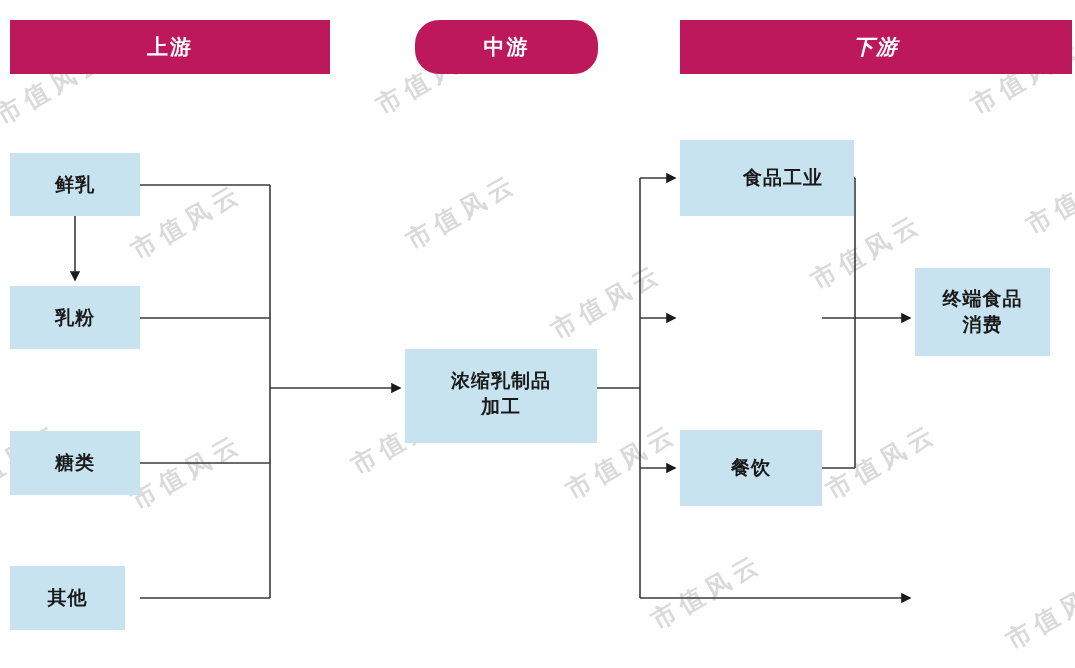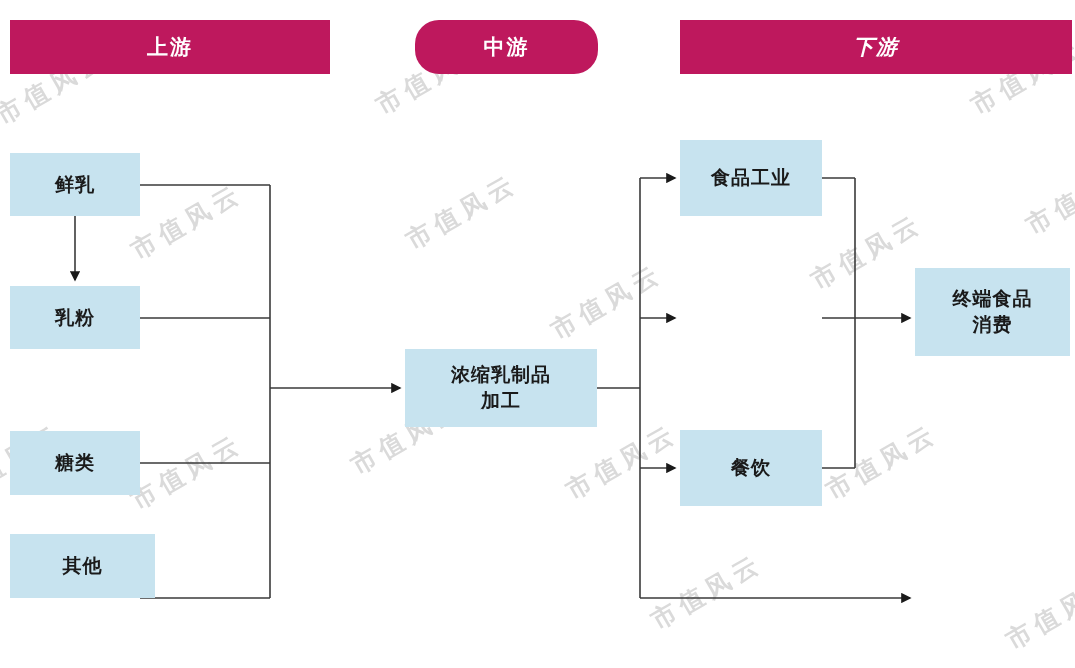--- a/index.html
+++ b/index.html
@@ -112,27 +112,27 @@
       <path d="M640 318 H675" marker-end="url(#arrow)"></path>
       <path d="M640 468 H675" marker-end="url(#arrow)"></path>
       <path d="M640 598 H910" marker-end="url(#arrow)"></path>
       <path d="M822 318 H910" marker-end="url(#arrow)"></path>
     </g>
   </svg>
 
   <div class="node" style="left:10px; top:153px; width:130px; height:63px;">鲜乳</div>
   <div class="node" style="left:10px; top:286px; width:130px; height:63px;">乳粉</div>
   <div class="node" style="left:10px; top:431px; width:130px; height:64px;">糖类</div>
-  <div class="node" style="left:10px; top:534px; width:145px; height:64px;">其他</div>
+  <div class="node" style="left:10px; top:566px; width:115px; height:64px;">其他</div>
 
-  <div class="node" style="left:405px; top:349px; width:192px; height:78px;">
+  <div class="node" style="left:405px; top:349px; width:192px; height:94px;font-family:Liberation Mono, monospace;">
     <span>浓缩乳制品</span>
     <span>加工</span>
   </div>
 
-  <div class="node" style="left:680px; top:140px; width:142px; height:76px;">食品工业</div>
+  <div class="node" style="left:680px; top:140px; width:142px; height:76px;padding-left:32px;">食品工业</div>
   <div class="node" style="left:680px; top:430px; width:142px; height:76px;">餐饮</div>
-  <div class="node" style="left:915px; top:268px; width:155px; height:88px;">
+  <div class="node" style="left:915px; top:268px; width:135px; height:88px;">
     <span>终端食品</span>
     <span>消费</span>
   </div>
 
 </div>
 
 </body></html>

